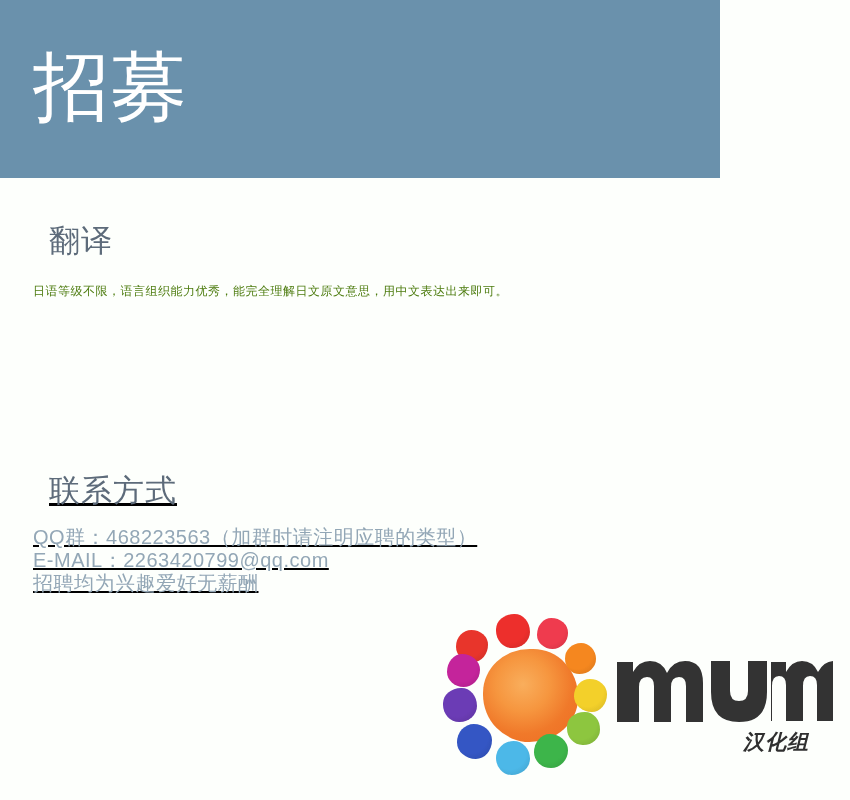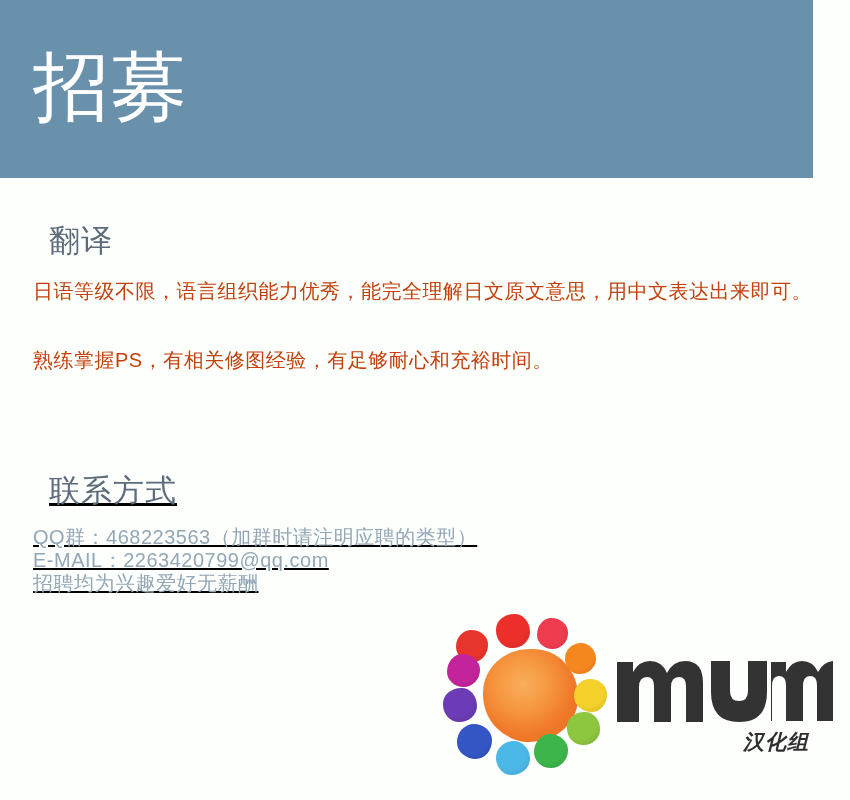--- a/index.html
+++ b/index.html
@@ -13,21 +13,21 @@
     font-family: "Liberation Sans", "DejaVu Sans", sans-serif;
     overflow: hidden;
     position: relative;
   }
 
   
   #header-banner {
     position: absolute;
     left: 0;
     top: 0;
-    width: 813px;
+    width: 720px;
     height: 178px;
     background: #6a91ac;
   }
   #page-title {
     position: absolute;
     left: 33px;
     top: 44px;
     font-size: 76px;
     line-height: 86px;
     color: #ffffff;
@@ -50,23 +50,23 @@
   .section-heading {
     font-size: 31px;
     line-height: 38px;
     color: #5d6b7a;
     font-weight: 300;
     letter-spacing: 1px;
     white-space: nowrap;
     margin: 16px;
   }
   .section-body {
-    font-size: 20px;
+    font-size: 12px;
     line-height: 24px;
-    color: #c2410c;
+    color: #4d7c0f;
     font-weight: 400;
     letter-spacing: 0.5px;
     white-space: nowrap;
     margin: 0;
   }
   #section-translate  { top: 28px; }
   #section-translate .section-body { margin-top: 19px; }
   #section-retouch    { top: 157px; }
   #section-retouch .section-body { margin-top: 13px; }
   #section-contact    { top: 278px; text-decoration: underline; }
@@ -135,21 +135,20 @@
 </div>
 
 <div id="content">
 
   <div class="section" id="section-translate">
     <div class="section-heading">翻译</div>
     <div class="section-body">日语等级不限，语言组织能力优秀，能完全理解日文原文意思，用中文表达出来即可。</div>
   </div>
 
   <div class="section" id="section-retouch">
-    <div class="section-body">熟练掌握PS，有相关修图经验，有足够耐心和充裕时间。</div>
   </div>
 
   <div class="section" id="section-contact">
     <div class="section-heading">联系方式</div>
     <div class="contact-lines">
       <div class="contact-line">QQ群：468223563（加群时请注明应聘的类型）</div>
       <div class="contact-line">E-MAIL：2263420799@qq.com</div>
       <div class="contact-line">招聘均为兴趣爱好无薪酬</div>
     </div>
   </div>

